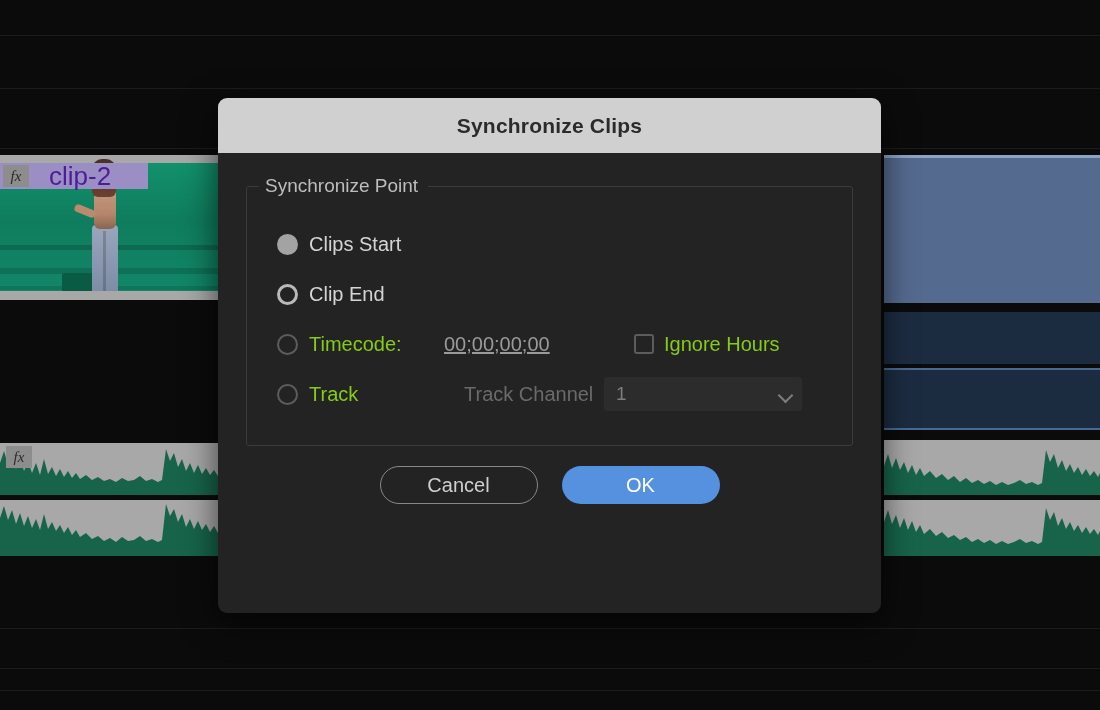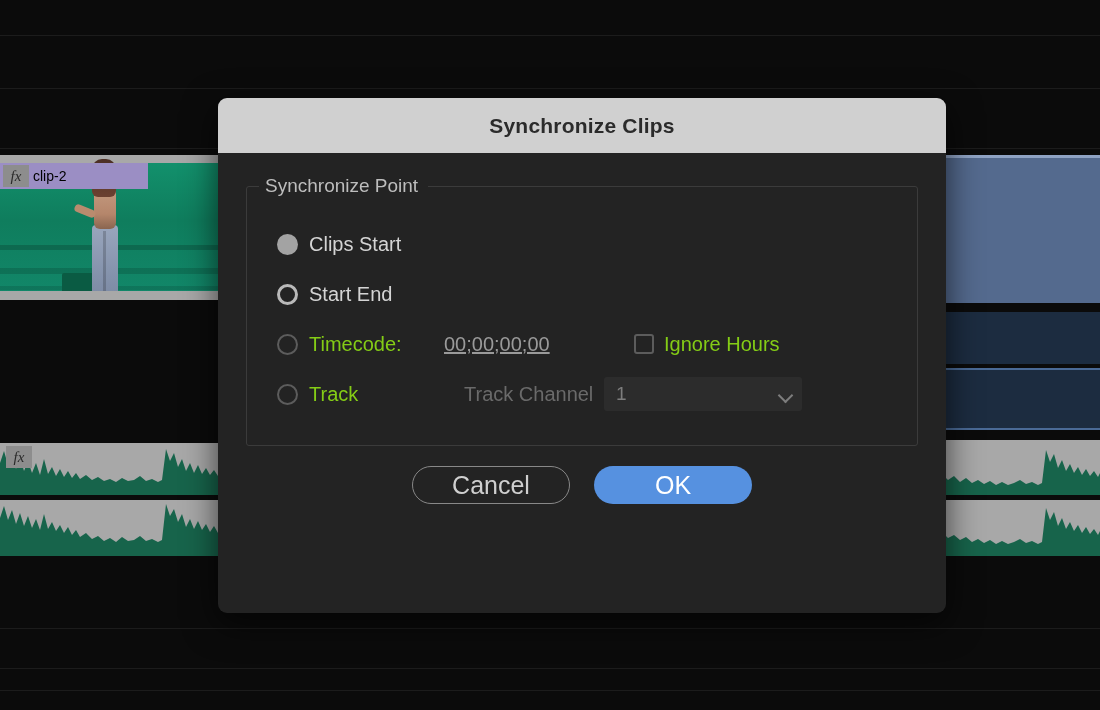--- a/index.html
+++ b/index.html
@@ -33,41 +33,41 @@
   #left-video .person-arm { position:absolute; left:74px; top:52px; width:22px; height:8px;
                 background:#b98b6e; border-radius:5px; transform:rotate(22deg);}
   #left-video .prop { position:absolute; left:62px; top:118px; width:36px; height:24px; background:#0a5b43; border-radius:2px;}
   #left-video .topstrip { position:absolute; left:0; top:0; width:100%; height:8px; background:#a8a8a8; }
   #left-video .botstrip { position:absolute; left:0; bottom:0; width:100%; height:9px; background:#a8a8a8; }
 
   .clip-header { position:absolute; left:0; top:8px; height:26px; background:#9b8ec4; display:flex; align-items:center; }
   .fx-badge { width:26px; height:22px; margin-left:3px; background:#8d8d8d; color:#2a2a2a;
               font-style:italic; font-size:15px; display:flex; align-items:center; justify-content:center;
               font-family:"Liberation Serif", serif; }
-  .clip-name { color:#000000; font-size:14px; margin-left:4px; }
+  .clip-name { color:#4c1d95; font-size:26px; margin-left:20px; }
 
   
   #right-video-1 { left: 884px; top: 155px; width: 216px; height: 148px; background:#546a8e; }
   #right-video-1 .topstrip{position:absolute;left:0;top:0;width:100%;height:3px;background:#8fa3c4;}
   #right-video-2 { left: 884px; top: 312px; width: 216px; height: 52px; background:#1c2c40; }
   #right-video-3 { left: 884px; top: 368px; width: 216px; height: 62px; background:#1c2c40;
                    border-top:2px solid #4a6a96; border-bottom:2px solid #4a6a96; }
 
   
   .audio-track { position:absolute; background:#a8a8a8; overflow:hidden; }
   #audio-L1 { left:0; top:443px; width:220px; height:52px; }
   #audio-L2 { left:0; top:500px; width:220px; height:56px; }
   #audio-R1 { left:884px; top:440px; width:216px; height:55px; }
   #audio-R2 { left:884px; top:500px; width:216px; height:56px; }
   .wave { position:absolute; left:0; bottom:0; width:100%; height:100%; }
   .wave svg { display:block; width:100%; height:100%; }
 
   
   #dialog {
-    position:absolute; left:218px; top:98px; width:728px; height:515px;
+    position:absolute; left:218px; top:98px; width:663px; height:515px;
     background:#232323; border-radius:9px;
     box-shadow:0 10px 34px rgba(0,0,0,.65);
   }
   #titlebar {
     height:55px; background:#d0d0d0; border-radius:9px 9px 0 0;
     display:flex; align-items:center; justify-content:center;
   }
   #titlebar .title { color:#2b2b2b; font-size:21px; font-weight:bold; letter-spacing:.2px; }
 
   #dialog-body { padding:22px 28px 0 28px; position:relative; }
@@ -107,21 +107,21 @@
   }
   .select .sel-val { flex:1; }
   .chev { width:13px; height:13px; position:relative; flex:0 0 auto; }
   .chev:before {
     content:""; position:absolute; left:1px; top:2px;
     width:9px; height:9px; border-right:2px solid #7d7d7d; border-bottom:2px solid #7d7d7d;
     transform:rotate(45deg);
   }
 
   #footer { display:flex; justify-content:center; gap:24px; margin-top:20px; }
-  .btn { height:38px; border-radius:19px; font-size:25px; display:flex; align-items:center;
+  .btn { height:38px; border-radius:19px; font-size:20px; display:flex; align-items:center;
          justify-content:center; cursor:pointer; border:none; font-family:"Liberation Sans", sans-serif;text-align:center; }
   .btn-cancel { width:158px; background:transparent; border:1.5px solid #888; color:#cfcfcf; }
   .btn-ok     { width:158px; background:#5691e0; color:#ffffff; }
 </style>
 </head>
 <body>
 
 <div id="backdrop">
   <div class="hline" style="top:35px"></div>
   <div class="hline" style="top:88px"></div>
@@ -198,21 +198,21 @@
     <fieldset class="group">
       <legend>Synchronize Point</legend>
 
       <div class="row" style="padding-left:18px">
         <span class="radio filled"></span>
         <span class="lbl">Clips Start</span>
       </div>
 
       <div class="row" style="padding-left:18px">
         <span class="radio ring"></span>
-        <span class="lbl">Start End</span>
+        <span class="lbl">Clip End</span>
       </div>
 
       <div class="row" style="padding-left:18px">
         <span class="radio disabled-ring"></span>
         <span class="lbl dim" style="width:135px">Timecode:</span>
         <span class="value-tc" style="width:190px">00;00;00;00</span>
         <span class="checkbox"></span>
         <span class="lbl dim">Ignore Hours</span>
       </div>
 

